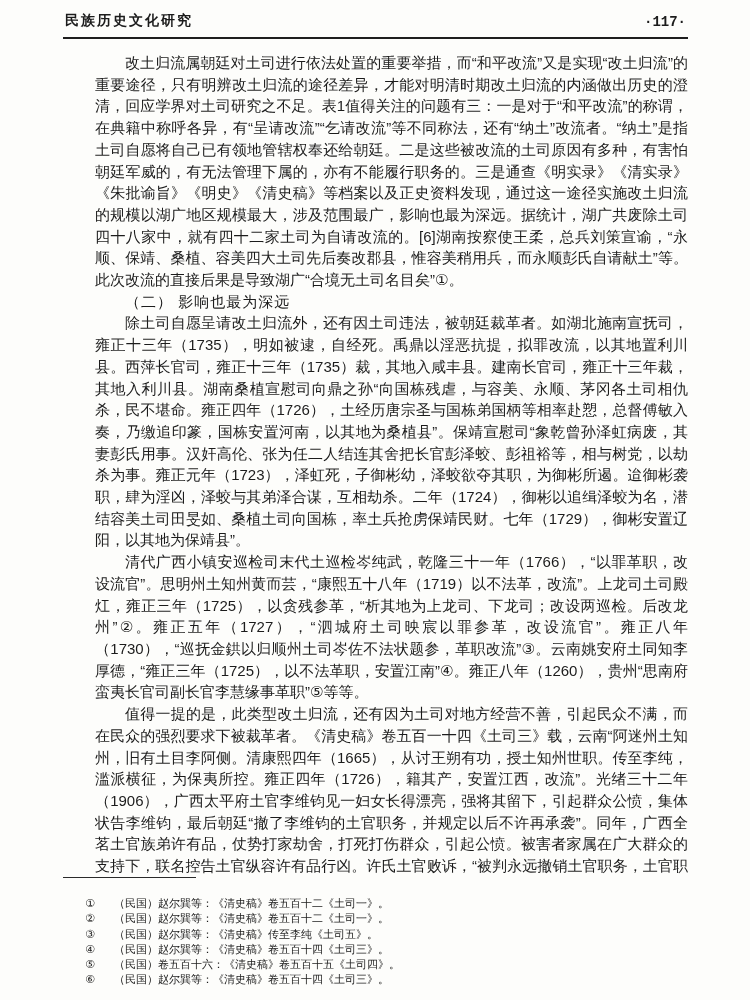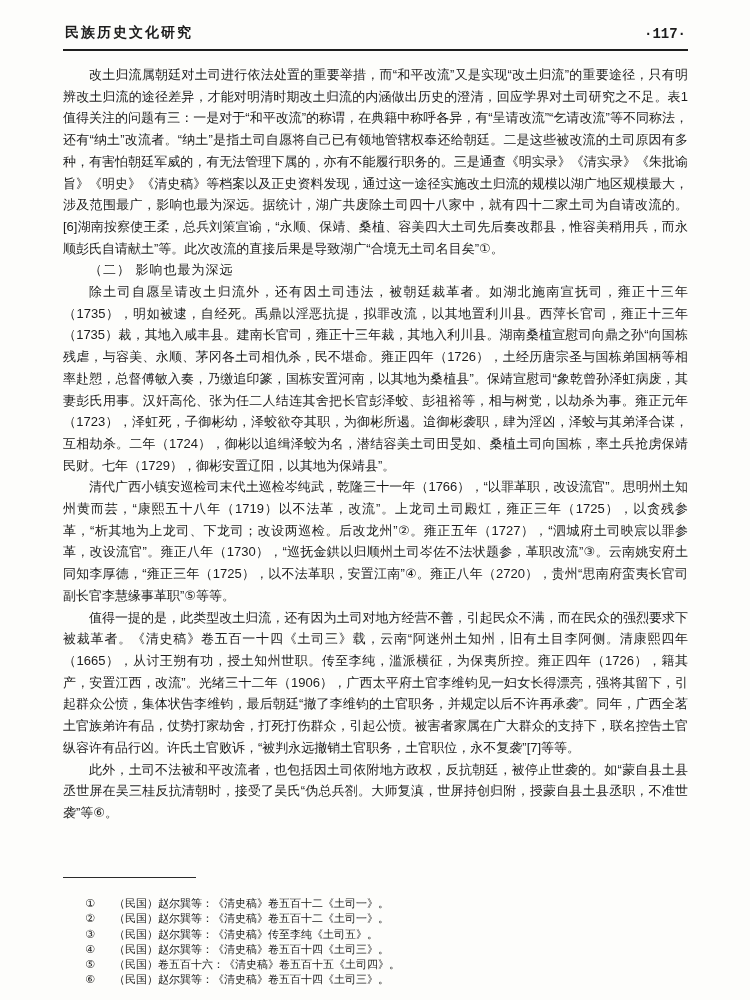--- a/index.html
+++ b/index.html
@@ -3,46 +3,47 @@
 <meta charset="utf-8">
 <style>
   html, body { margin: 0; padding: 0; background: #e8e8e8; }
   .page {
     position: relative;
     width: 750px;
     height: 1000px;
     margin: 0 auto;
     background: #fdfdfb;
     box-sizing: border-box;
-    padding: 20px 62px 0 63px;
+    padding: 8px 62px 0 63px;
     color: #1c1c1c;
     font-family: "Liberation Sans", "DejaVu Sans", sans-serif;
     overflow: hidden;
   }
   .page-header {
     display: flex;
     justify-content: space-between;
     align-items: flex-end;
     font-size: 14px;
     padding: 4px 2px 7px 2px;
   }
   .journal { letter-spacing: 2px; font-weight: 600; }
   .pagenum { font-weight: 600; font-family: Liberation Mono, monospace; }
   .header-rule {
     border: none;
     border-top: 2px solid #1e1e1e;
     margin: 0;
   }
   .body-text {
     margin-top: 13px;
-    font-size: 13px;
+    font-size: 15px;
     line-height: 21.7px;
     text-align: justify;
     max-height: 828px;
     overflow: hidden;
+    margin-left: 32px;
   }
   .body-text p {
     margin: 0;
     text-indent: 2em;
   }
   .body-text p.heading {
     letter-spacing: 1px;
   }
   .footnote-rule {
     position: absolute;
@@ -78,21 +79,21 @@
   <header class="page-header">
     <span class="journal">民族历史文化研究</span>
     <span class="pagenum">·117·</span>
   </header>
   <hr class="header-rule">
 
   <main class="body-text">
     <p>改土归流属朝廷对土司进行依法处置的重要举措，而“和平改流”又是实现“改土归流”的重要途径，只有明辨改土归流的途径差异，才能对明清时期改土归流的内涵做出历史的澄清，回应学界对土司研究之不足。表1值得关注的问题有三：一是对于“和平改流”的称谓，在典籍中称呼各异，有“呈请改流”“乞请改流”等不同称法，还有“纳土”改流者。“纳土”是指土司自愿将自己已有领地管辖权奉还给朝廷。二是这些被改流的土司原因有多种，有害怕朝廷军威的，有无法管理下属的，亦有不能履行职务的。三是通查《明实录》《清实录》《朱批谕旨》《明史》《清史稿》等档案以及正史资料发现，通过这一途径实施改土归流的规模以湖广地区规模最大，涉及范围最广，影响也最为深远。据统计，湖广共废除土司四十八家中，就有四十二家土司为自请改流的。[6]湖南按察使王柔，总兵刘策宣谕，“永顺、保靖、桑植、容美四大土司先后奏改郡县，惟容美稍用兵，而永顺彭氏自请献土”等。此次改流的直接后果是导致湖广“合境无土司名目矣”①。</p>
     <p class="heading">（二） 影响也最为深远</p>
     <p>除土司自愿呈请改土归流外，还有因土司违法，被朝廷裁革者。如湖北施南宣抚司，雍正十三年（1735），明如被逮，自经死。禹鼎以淫恶抗提，拟罪改流，以其地置利川县。西萍长官司，雍正十三年（1735）裁，其地入咸丰县。建南长官司，雍正十三年裁，其地入利川县。湖南桑植宣慰司向鼎之孙“向国栋残虐，与容美、永顺、茅冈各土司相仇杀，民不堪命。雍正四年（1726），土经历唐宗圣与国栋弟国柄等相率赴愬，总督傅敏入奏，乃缴追印篆，国栋安置河南，以其地为桑植县”。保靖宣慰司“象乾曾孙泽虹病废，其妻彭氏用事。汉奸高伦、张为任二人结连其舍把长官彭泽蛟、彭祖裕等，相与树党，以劫杀为事。雍正元年（1723），泽虹死，子御彬幼，泽蛟欲夺其职，为御彬所遏。迨御彬袭职，肆为淫凶，泽蛟与其弟泽合谋，互相劫杀。二年（1724），御彬以追缉泽蛟为名，潜结容美土司田旻如、桑植土司向国栋，率土兵抢虏保靖民财。七年（1729），御彬安置辽阳，以其地为保靖县”。</p>
-    <p>清代广西小镇安巡检司末代土巡检岑纯武，乾隆三十一年（1766），“以罪革职，改设流官”。思明州土知州黄而芸，“康熙五十八年（1719）以不法革，改流”。上龙司土司殿灴，雍正三年（1725），以贪残参革，“析其地为上龙司、下龙司；改设两巡检。后改龙州”②。雍正五年（1727），“泗城府土司映宸以罪参革，改设流官”。雍正八年（1730），“巡抚金鉷以归顺州土司岑佐不法状题参，革职改流”③。云南姚安府土同知李厚德，“雍正三年（1725），以不法革职，安置江南”④。雍正八年（2720），贵州“思南府蛮夷长官司副长官李慧缘事革职”⑤等等。</p>
+    <p>清代广西小镇安巡检司末代土巡检岑纯武，乾隆三十一年（1766），“以罪革职，改设流官”。思明州土知州黄而芸，“康熙五十八年（1719）以不法革，改流”。上龙司土司殿灴，雍正三年（1725），以贪残参革，“析其地为上龙司、下龙司；改设两巡检。后改龙州”②。雍正五年（1727），“泗城府土司映宸以罪参革，改设流官”。雍正八年（1730），“巡抚金鉷以归顺州土司岑佐不法状题参，革职改流”③。云南姚安府土同知李厚德，“雍正三年（1725），以不法革职，安置江南”④。雍正八年（1260），贵州“思南府蛮夷长官司副长官李慧缘事革职”⑤等等。</p>
     <p>值得一提的是，此类型改土归流，还有因为土司对地方经营不善，引起民众不满，而在民众的强烈要求下被裁革者。《清史稿》卷五百一十四《土司三》载，云南“阿迷州土知州，旧有土目李阿侧。清康熙四年（1665），从讨王朔有功，授土知州世职。传至李纯，滥派横征，为保夷所控。雍正四年（1726），籍其产，安置江西，改流”。光绪三十二年（1906），广西太平府土官李维钧见一妇女长得漂亮，强将其留下，引起群众公愤，集体状告李维钧，最后朝廷“撤了李维钧的土官职务，并规定以后不许再承袭”。同年，广西全茗土官族弟许有品，仗势打家劫舍，打死打伤群众，引起公愤。被害者家属在广大群众的支持下，联名控告土官纵容许有品行凶。许氏土官败诉，“被判永远撤销土官职务，土官职位，永不复袭”[7]等等。</p>
     <p>此外，土司不法被和平改流者，也包括因土司依附地方政权，反抗朝廷，被停止世袭的。如“蒙自县土县丞世屏在吴三桂反抗清朝时，接受了吴氏“伪总兵劄。大师复滇，世屏持创归附，授蒙自县土县丞职，不准世袭”等⑥。</p>
   </main>
 
   <hr class="footnote-rule">
 
   <div class="footnotes">
     <div class="fn">
       <span class="fn-marker">①</span>
       <span class="fn-text">（民国）赵尔巽等：《清史稿》卷五百十二《土司一》。</span>

